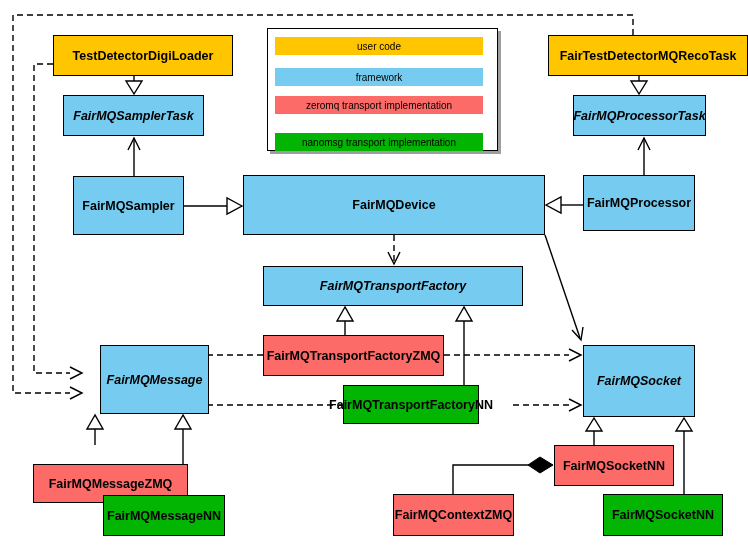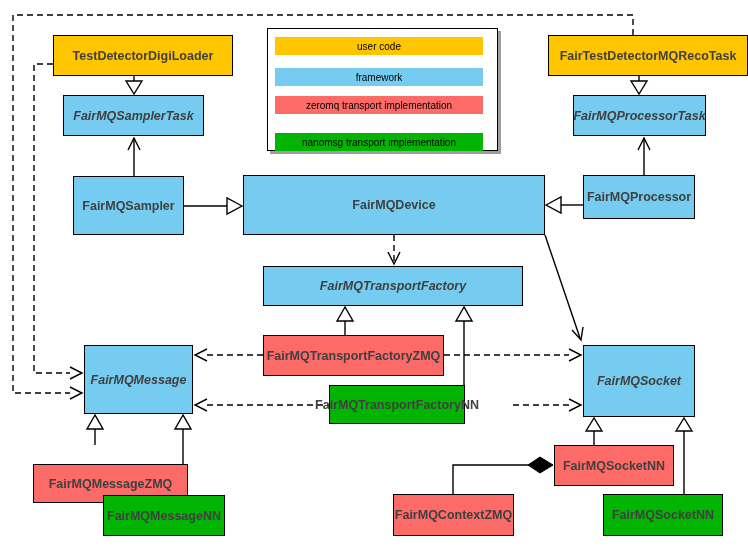--- a/index.html
+++ b/index.html
@@ -9,21 +9,21 @@
   }
   svg.edges{position:absolute;left:0;top:0;width:748px;height:549px;}
   .edge-line{stroke:#000;stroke-width:1.4;fill:none;}
   .edge-dashed{stroke:#000;stroke-width:1.4;fill:none;stroke-dasharray:6 4;}
   .tri{fill:#fff;stroke:#000;stroke-width:1.4;}
   .chev{fill:none;stroke:#000;stroke-width:1.4;}
   .diamond{fill:#000;stroke:#000;}
   .node{
     position:absolute;display:flex;align-items:center;justify-content:center;
     border:1.5px solid #000;box-sizing:border-box;
-    font-size:12.5px;font-weight:bold;color:#404040;white-space:nowrap;
+    font-size:12.5px;font-weight:bold;color:#000000;white-space:nowrap;
     text-align:center;
   }
   .node.abstract{font-style:italic;}
   .node.user{background:#FFC600;}
   .node.fw{background:#76CCF0;}
   .node.zmq{background:#FC6B68;}
   .node.nn{background:#02B502;}
   .legend{
     position:absolute;left:267px;top:28px;width:231px;height:123px;
     background:#fff;border:1.5px solid #000;box-sizing:border-box;
@@ -153,29 +153,29 @@
   <div class="node user" style="left: 548px; top: 35px; width: 200px; height: 41px; background-color: rgb(255, 198, 0);">FairTestDetectorMQRecoTask</div>
 
   <div class="node fw abstract" style="left: 63px; top: 95px; width: 141px; height: 41px; background-color: rgb(118, 204, 240);">FairMQSamplerTask</div>
 
   <div class="node fw abstract" style="left: 573px; top: 95px; width: 133px; height: 41px; background-color: rgb(118, 204, 240);">FairMQProcessorTask</div>
 
   <div class="node fw" style="left: 73px; top: 176px; width: 111px; height: 59px; background-color: rgb(118, 204, 240);">FairMQSampler</div>
 
   <div class="node fw" style="left: 243px; top: 175px; width: 302px; height: 60px; background-color: rgb(118, 204, 240);">FairMQDevice</div>
 
-  <div class="node fw" style="left: 583px; top: 175px; width: 112px; height: 44px; background-color: rgb(118, 204, 240);">FairMQProcessor</div>
+  <div class="node fw" style="left: 583px; top: 175px; width: 112px; height: 56px; background-color: rgb(118, 204, 240);">FairMQProcessor</div>
 
   <div class="node fw abstract" style="left: 263px; top: 266px; width: 260px; height: 40px; background-color: rgb(118, 204, 240);">FairMQTransportFactory</div>
 
   <div class="node zmq" style="left: 263px; top: 335px; width: 181px; height: 41px; background-color: rgb(252, 107, 104);">FairMQTransportFactoryZMQ</div>
 
-  <div class="node nn" style="left: 329px; top: 385px; width: 136px; height: 39px; background-color: rgb(2, 181, 2);">FairMQTransportFactoryNN</div>
+  <div class="node nn" style="left: 343px; top: 385px; width: 136px; height: 39px; background-color: rgb(2, 181, 2);">FairMQTransportFactoryNN</div>
 
-  <div class="node fw abstract" style="left: 84px; top: 345px; width: 109px; height: 69px; background-color: rgb(118, 204, 240);">FairMQMessage</div>
+  <div class="node fw abstract" style="left: 100px; top: 345px; width: 109px; height: 69px; background-color: rgb(118, 204, 240);">FairMQMessage</div>
 
   <div class="node fw abstract" style="left: 583px; top: 345px; width: 112px; height: 72px; background-color: rgb(118, 204, 240);">FairMQSocket</div>
 
   <div class="node zmq" style="left: 33px; top: 464px; width: 155px; height: 39px; background-color: rgb(252, 107, 104);">FairMQMessageZMQ</div>
 
   <div class="node nn" style="left: 103px; top: 495px; width: 122px; height: 41px; background-color: rgb(2, 181, 2);">FairMQMessageNN</div>
 
   <div class="node zmq" style="left: 393px; top: 494px; width: 121px; height: 42px; background-color: rgb(252, 107, 104);">FairMQContextZMQ</div>
 
   <div class="node zmq" style="left: 554px; top: 445px; width: 120px; height: 41px; background-color: rgb(252, 107, 104);">FairMQSocketNN</div>

